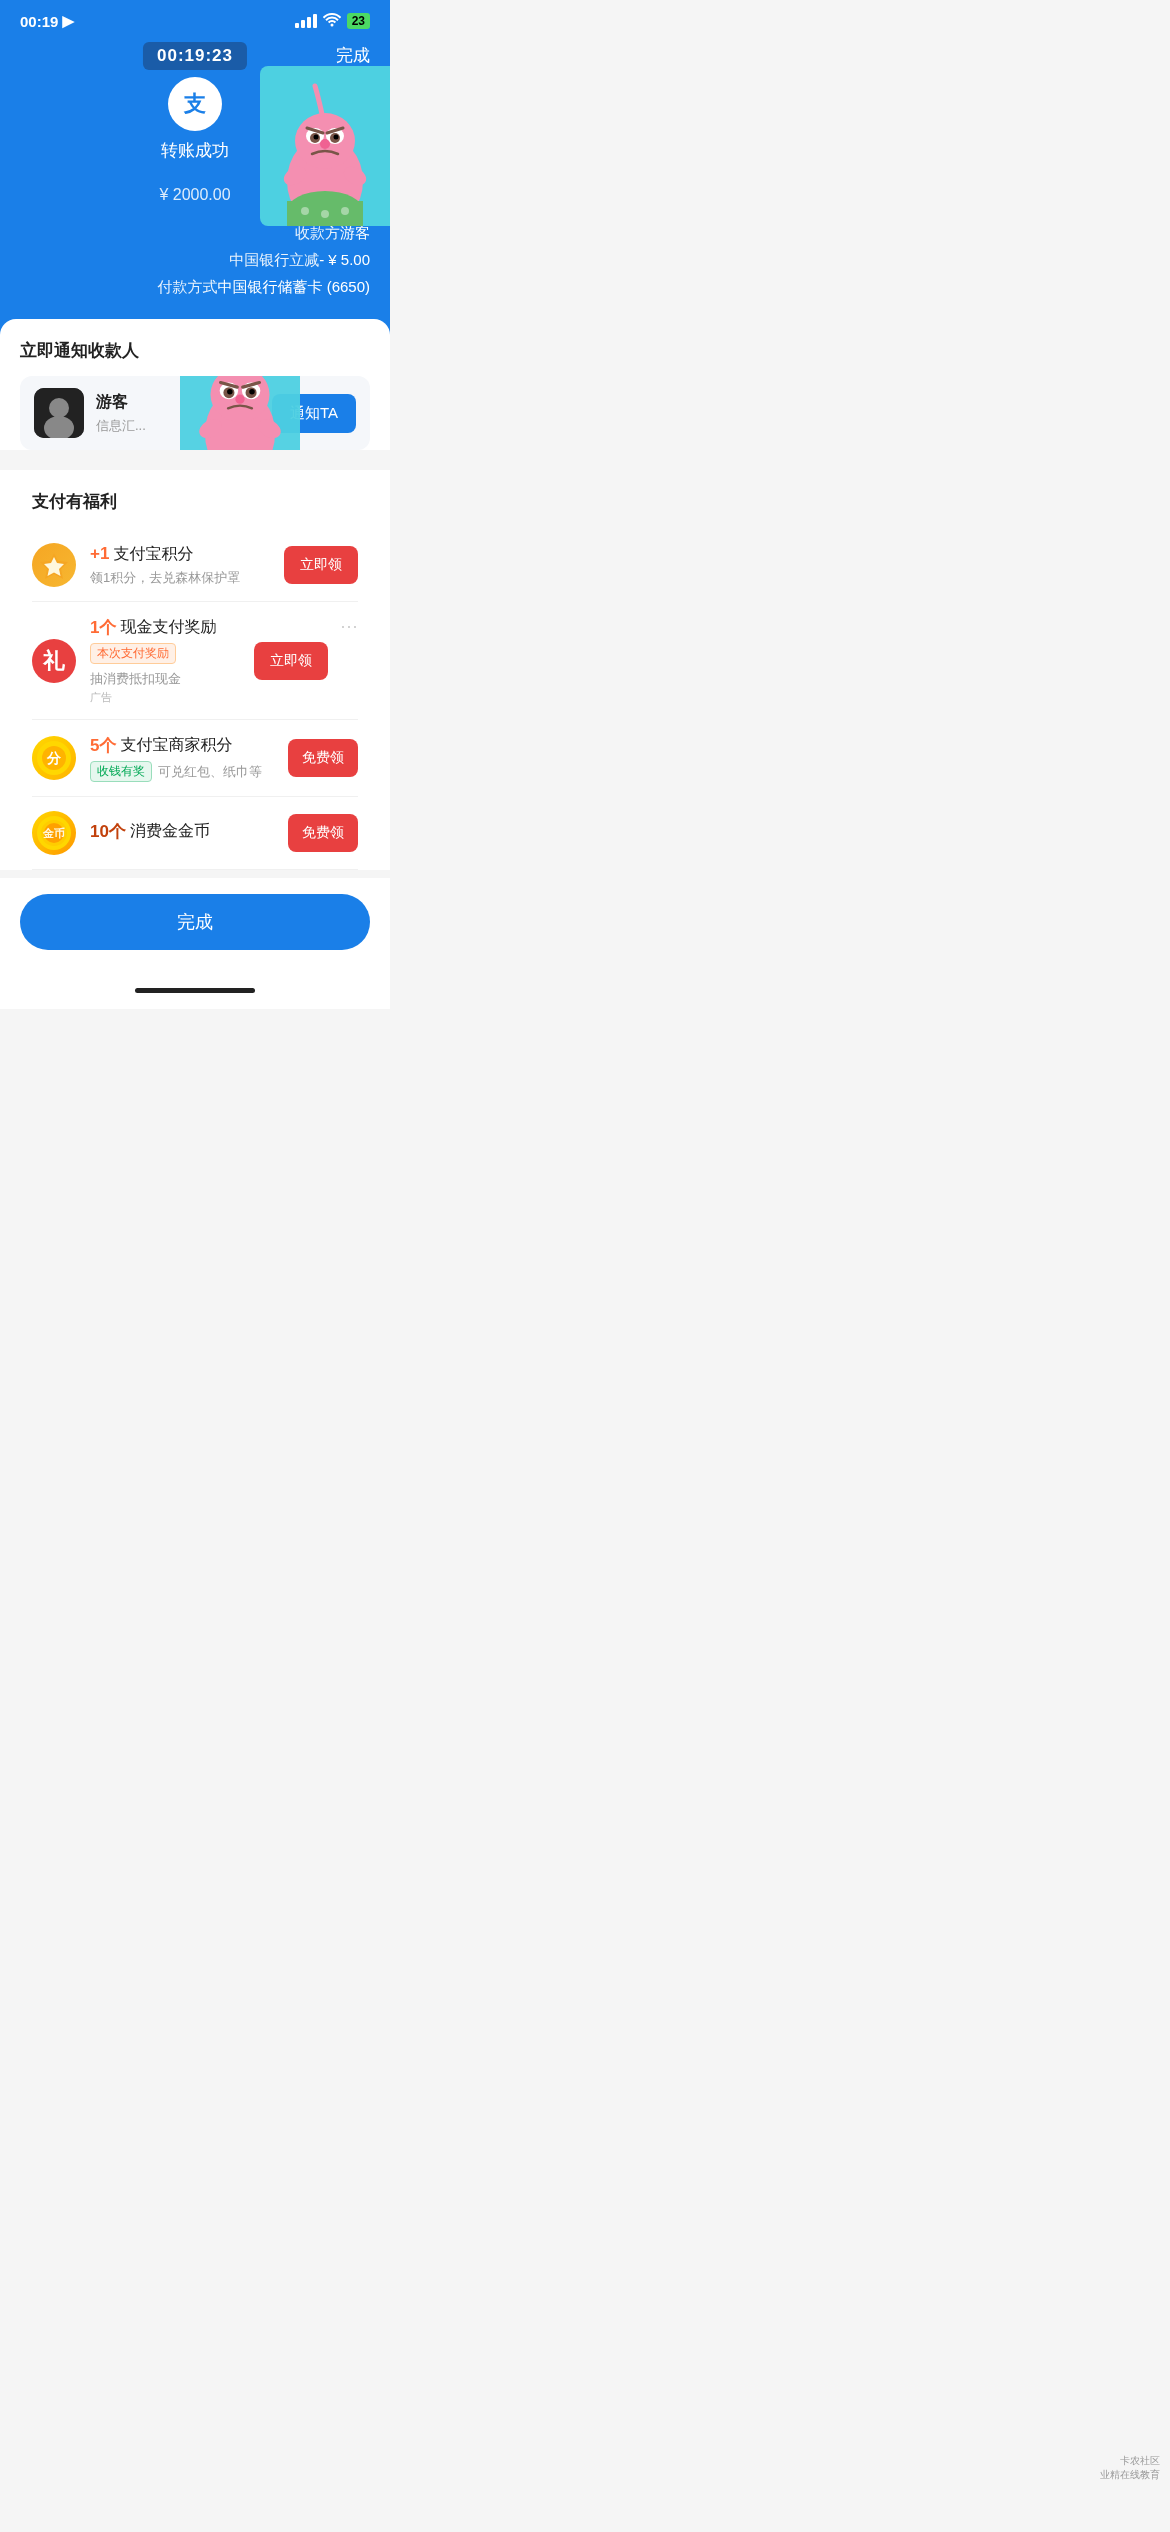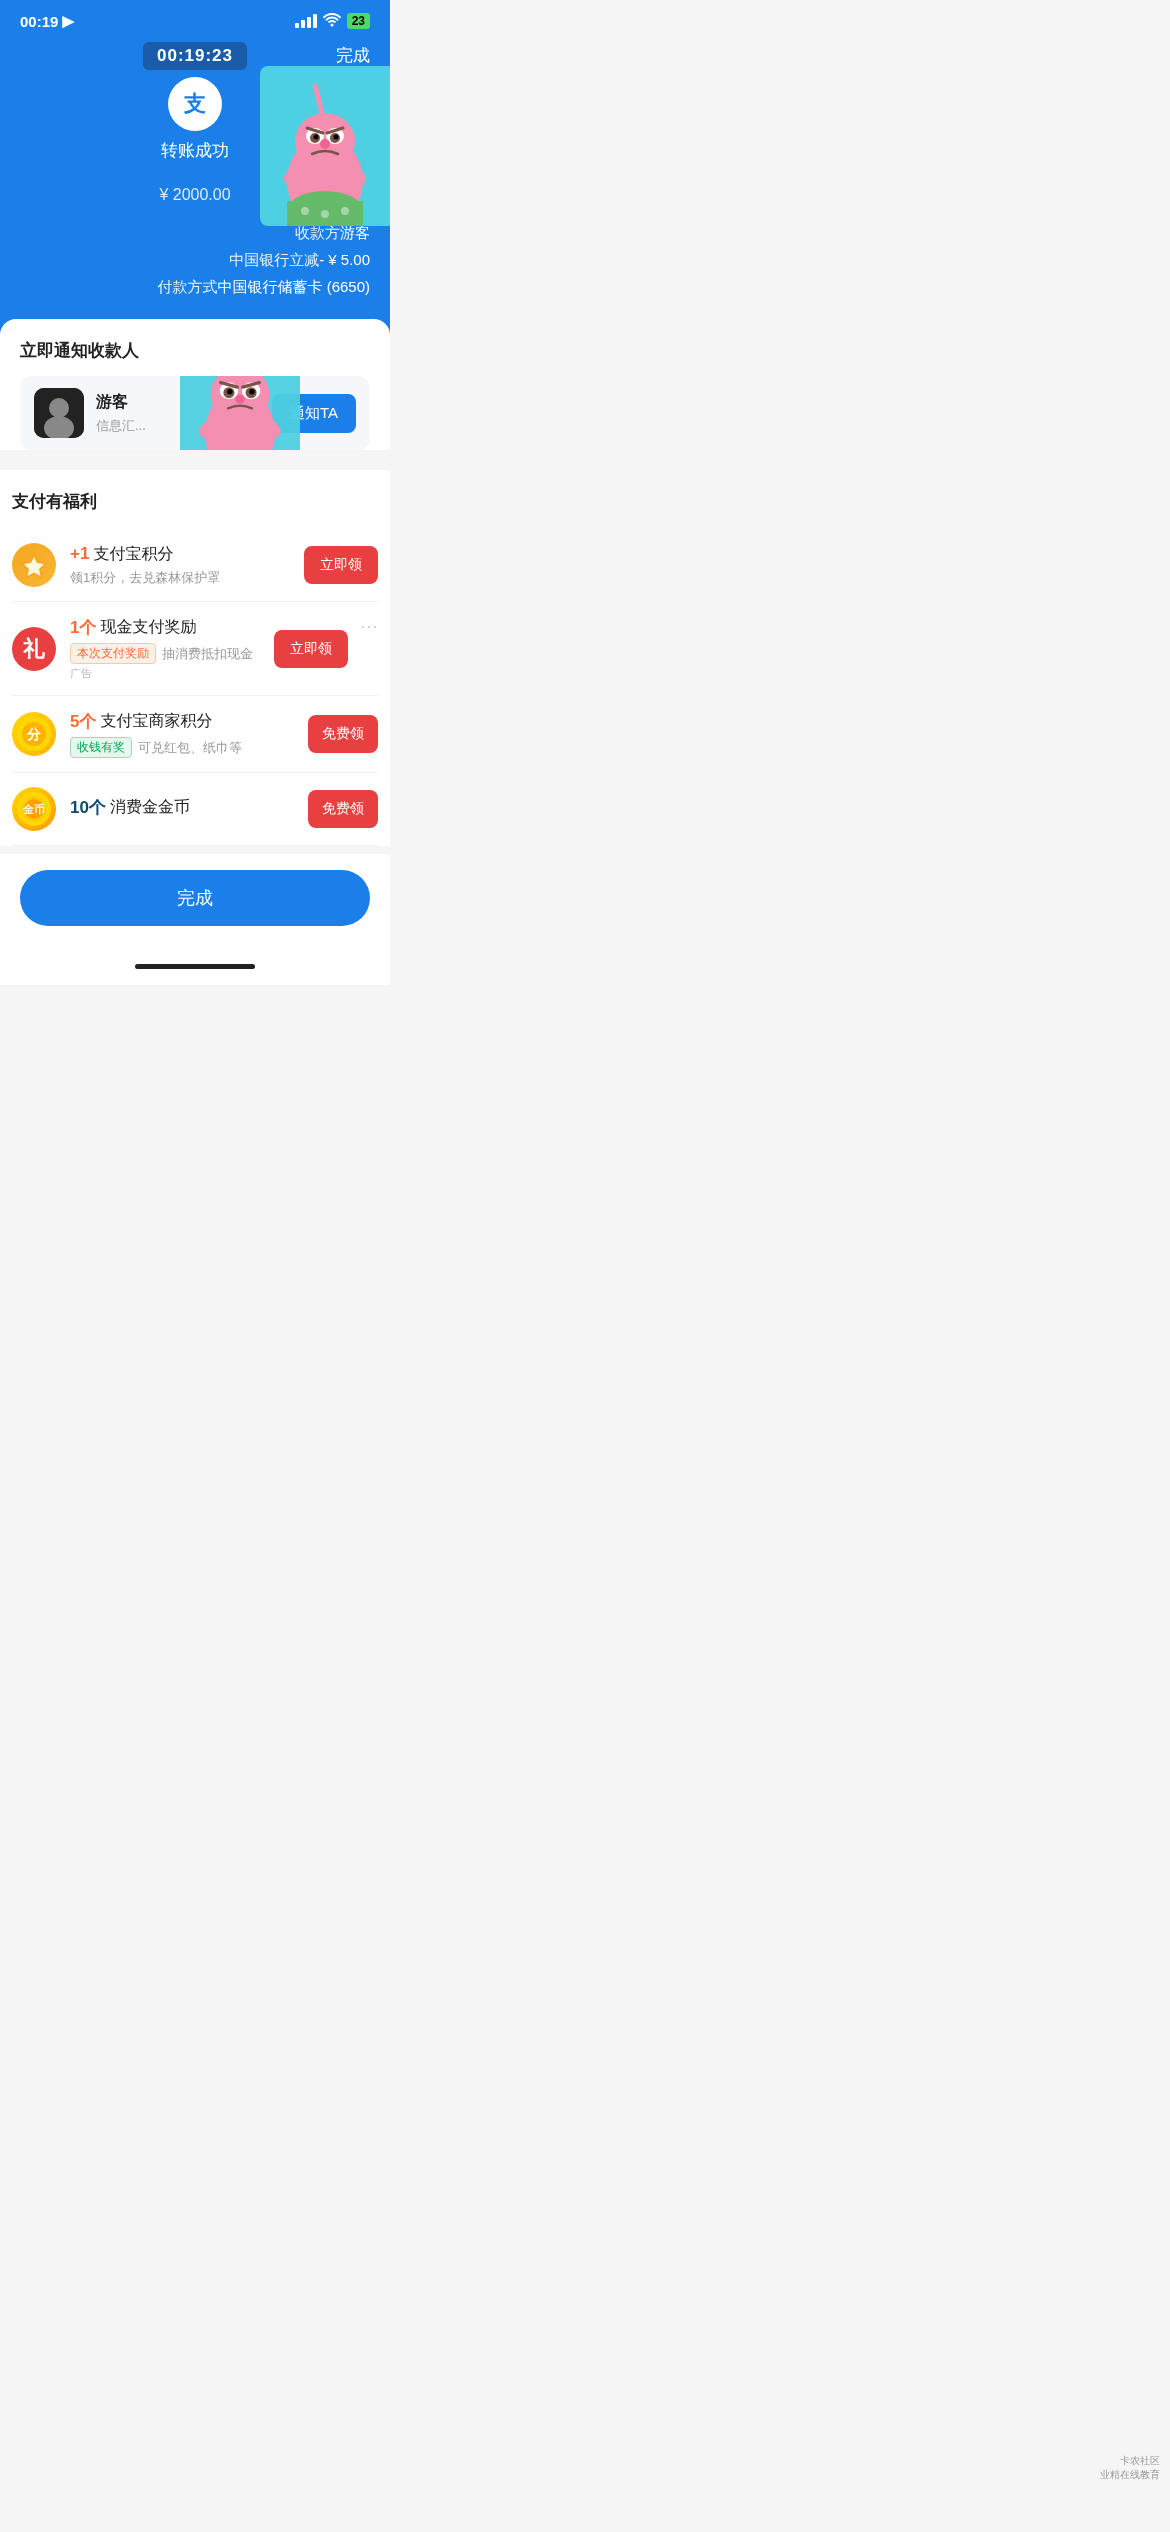--- a/index.html
+++ b/index.html
@@ -134,21 +134,21 @@
       border-radius: 8px;
       padding: 10px 18px;
       font-size: 15px;
       cursor: pointer;
       white-space: nowrap;
     }
 
     
     .benefits-section {
       background: white;
-      padding: 20px 12px 0;
+      padding: 20px 32px 0;
       margin-top: 8px;
     }
     .benefits-title {
       font-size: 17px;
       font-weight: 600;
       color: #222;
       margin-bottom: 16px;
     }
 
     .benefit-item {
@@ -495,21 +495,21 @@
     <div class="benefit-icon" style="background: linear-gradient(135deg, #ffd700, #ff9800);">
       <svg width="34" height="34" viewBox="0 0 34 34">
         <circle cx="17" cy="17" r="17" fill="#ffd700"></circle>
         <circle cx="17" cy="17" r="13" fill="#ffcc00"></circle>
         <circle cx="17" cy="17" r="10" fill="#ffa000"></circle>
         <text x="17" y="21" text-anchor="middle" font-size="11" fill="#fff8dc" font-weight="bold">金币</text>
       </svg>
     </div>
     <div class="benefit-content">
       <div class="benefit-title-row">
-        <span style="color:#0c4a6e; font-weight:700; font-size:17px;">10个</span>
+        <span style="color:#c2410c; font-weight:700; font-size:17px;">10个</span>
         <span style="font-size:16px; color:#222;">消费金金币</span>
       </div>
     </div>
     <button class="claim-btn-outline">免费领</button>
   </div>
 </div>
 
 <div class="bottom-bar">
   <button class="complete-btn">完成</button>
 </div>

